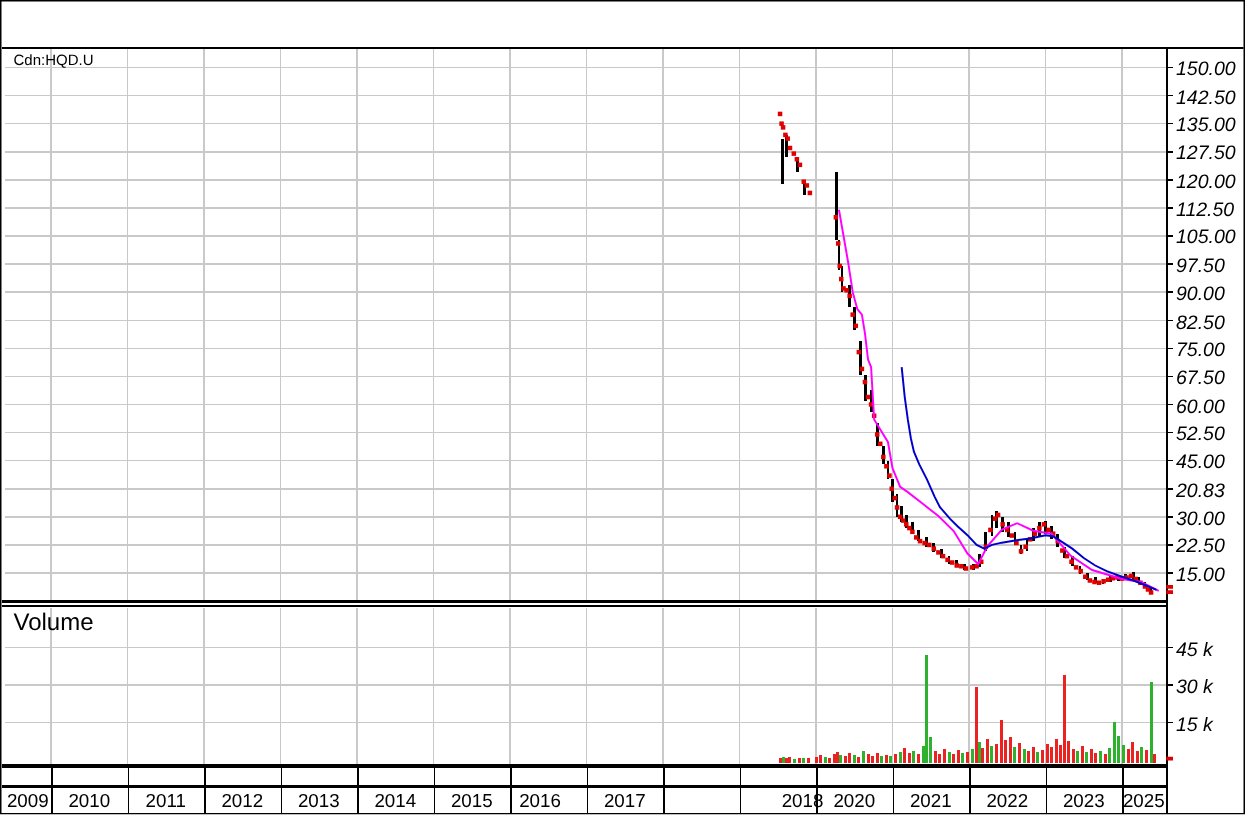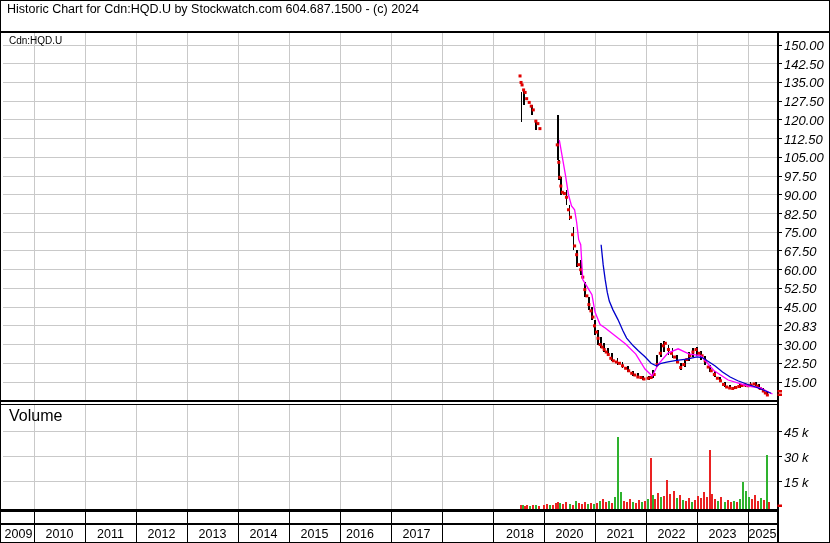--- a/index.html
+++ b/index.html
@@ -361,21 +361,20 @@
         <rect x="776" y="361.77777777777777" width="5" height="1" fill="#000" shape-rendering="crispEdges"></rect>
         <rect x="776" y="380.5" width="5" height="1" fill="#000" shape-rendering="crispEdges"></rect>
         <rect x="776" y="430" width="5" height="1" fill="#000" shape-rendering="crispEdges"></rect>
         <rect x="776" y="455" width="5" height="1" fill="#000" shape-rendering="crispEdges"></rect>
         <rect x="776" y="480" width="5" height="1" fill="#000" shape-rendering="crispEdges"></rect>
         <rect x="776.5" y="389" width="4.5" height="2.5" fill="#e00000"></rect>
         <rect x="776.5" y="392.5" width="4.5" height="2.5" fill="#e00000"></rect>
         <rect x="776.5" y="503.5" width="4.5" height="2.5" fill="#e00000"></rect>
       </g>
     </svg>
-  <div class="hdr l1">Historic Chart for Cdn:HQD.U by Stockwatch.com 604.687.1500 - (c) 2024</div>
   <div class="plabel">Cdn:HQD.U</div>
   <div class="vlabel">Volume</div>
   <div id="yticks">
       <div class="ytick" style="top: 37px;">150.00</div>
       <div class="ytick" style="top: 55.7222px;">142.50</div>
       <div class="ytick" style="top: 74.4444px;">135.00</div>
       <div class="ytick" style="top: 93.1667px;">127.50</div>
       <div class="ytick" style="top: 111.889px;">120.00</div>
       <div class="ytick" style="top: 130.611px;">112.50</div>
       <div class="ytick" style="top: 149.333px;">105.00</div>
@@ -400,21 +399,21 @@
   <div id="years">
       <div class="year" style="left: -8.5px;">2009</div>
       <div class="year" style="left: 32.5px;">2010</div>
       <div class="year" style="left: 83.5px;">2011</div>
       <div class="year" style="left: 134.5px;">2012</div>
       <div class="year" style="left: 185.5px;">2013</div>
       <div class="year" style="left: 236.5px;">2014</div>
       <div class="year" style="left: 287.5px;">2015</div>
       <div class="year" style="left: 333px;">2016</div>
       <div class="year" style="left: 389.5px;">2017</div>
-      <div class="year" style="left: 449px; padding-left: 44px;">2018</div>
+      <div class="year" style="left: 464px; padding-left: 44px;">2018</div>
       <div class="year" style="left: 491.5px; margin-top: 16px;">2019</div>
       <div class="year" style="left: 542.5px;">2020</div>
       <div class="year" style="left: 593.5px;">2021</div>
       <div class="year" style="left: 644.5px;">2022</div>
       <div class="year" style="left: 695.5px;">2023</div>
       <div class="year" style="left: 735.5px;">2025</div>
     </div>
 </div>
 
 </body></html>

